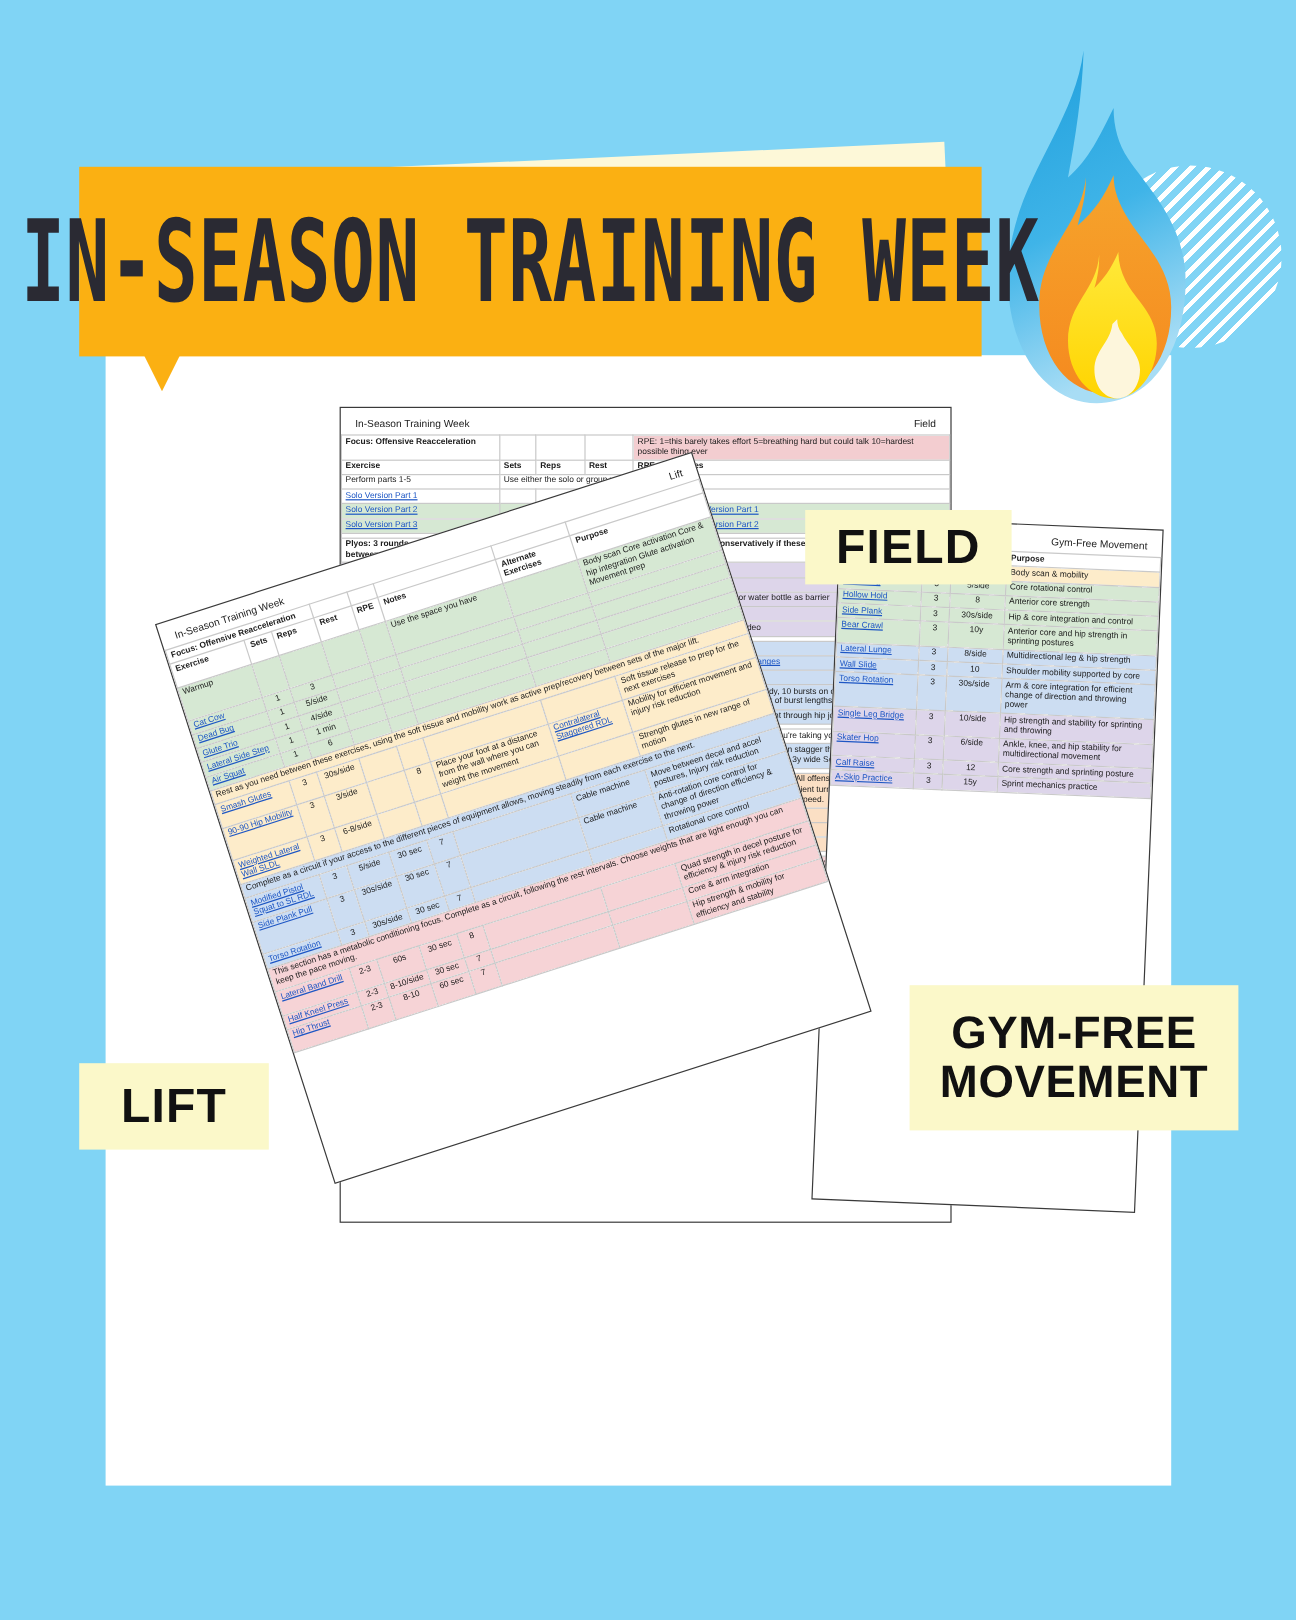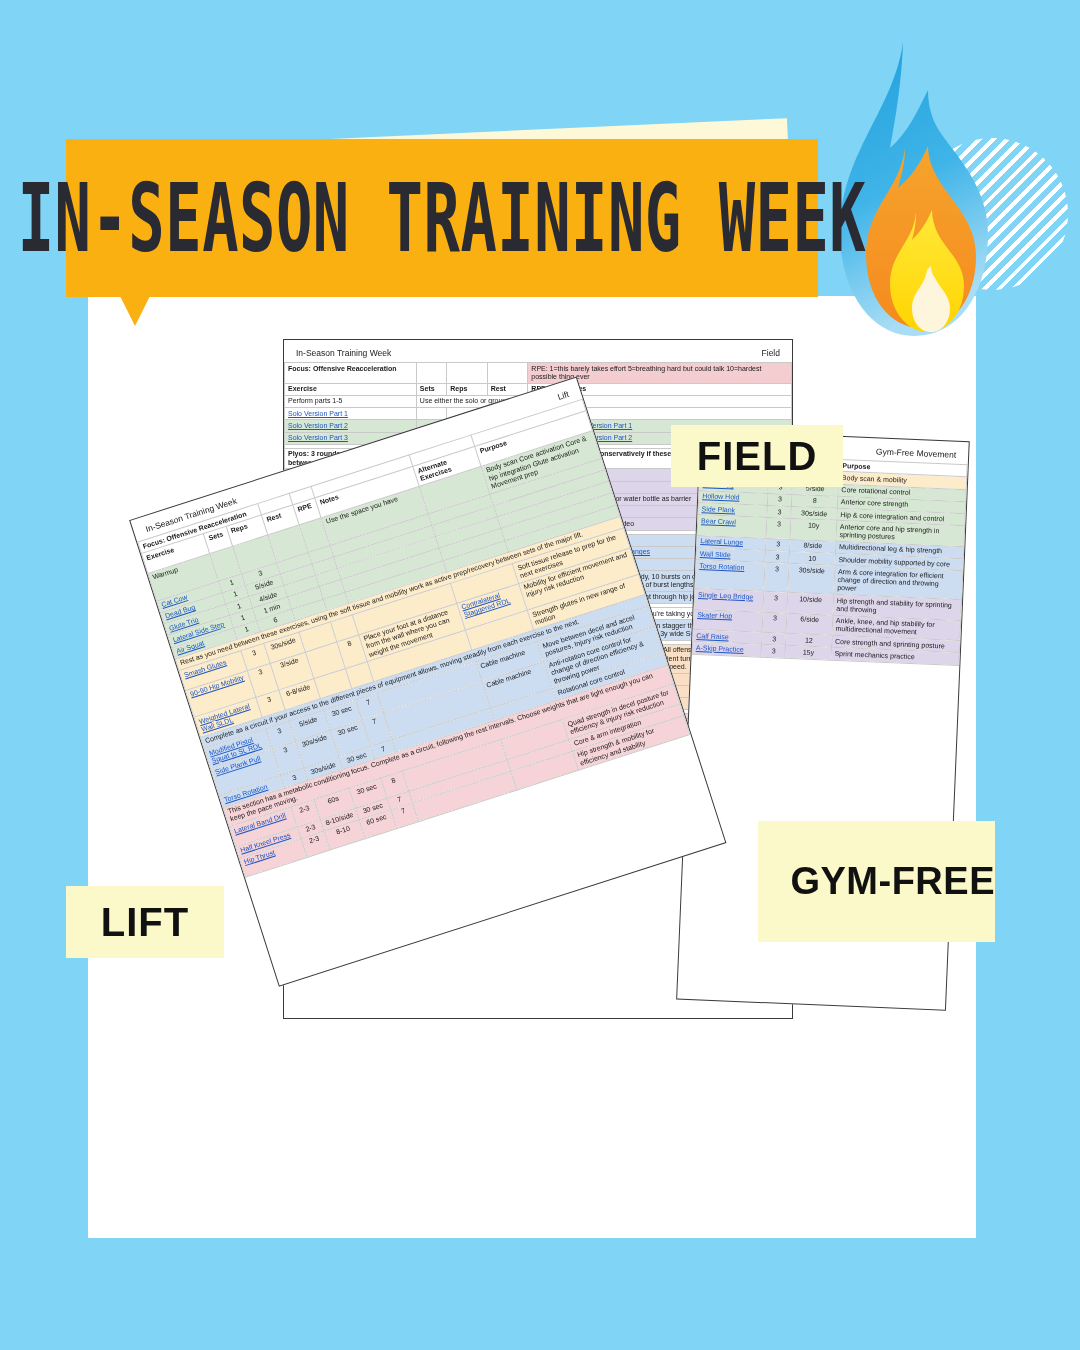--- a/index.html
+++ b/index.html
@@ -98,21 +98,21 @@
     background: #fbf8c9;
     color: #111111;
     font-weight: bold;
     display: flex; align-items: center; justify-content: center;
     text-align: center;
     line-height: 1.06;
     z-index: 40;
   }
   .chip-field { left: 671px; top: 425px; width: 172px; height: 62px; font-size: 40px; letter-spacing: 1px; }
   .chip-lift  { left: 66px;  top: 886px; width: 158px; height: 72px; font-size: 40px; letter-spacing: 1px; }
-  .chip-gym   { left: 758px; top: 821px; width: 237px; height: 121px; font-size: 38px; letter-spacing: 0.5px; flex-direction: column; align-items: flex-end; }
+  .chip-gym   { left: 758px; top: 821px; width: 274px; height: 121px; font-size: 38px; letter-spacing: 0.5px; flex-direction: column; }
 
   
   .doc {
     position: absolute;
     background: #ffffff;
     border: 1.6px solid #3a3a3a;
     font-size: 7px;
     color: #1a1a1a;
     overflow: hidden;
   }
@@ -807,15 +807,16 @@
   <div class="banner-tail"></div>
 
   <div class="chip chip-field">
     <span>FIELD</span>
   </div>
   <div class="chip chip-lift">
     <span>LIFT</span>
   </div>
   <div class="chip chip-gym">
     <span>GYM-FREE</span>
+    <span>MOVEMENT</span>
   </div>
 
 </div>
 
 </body></html>

